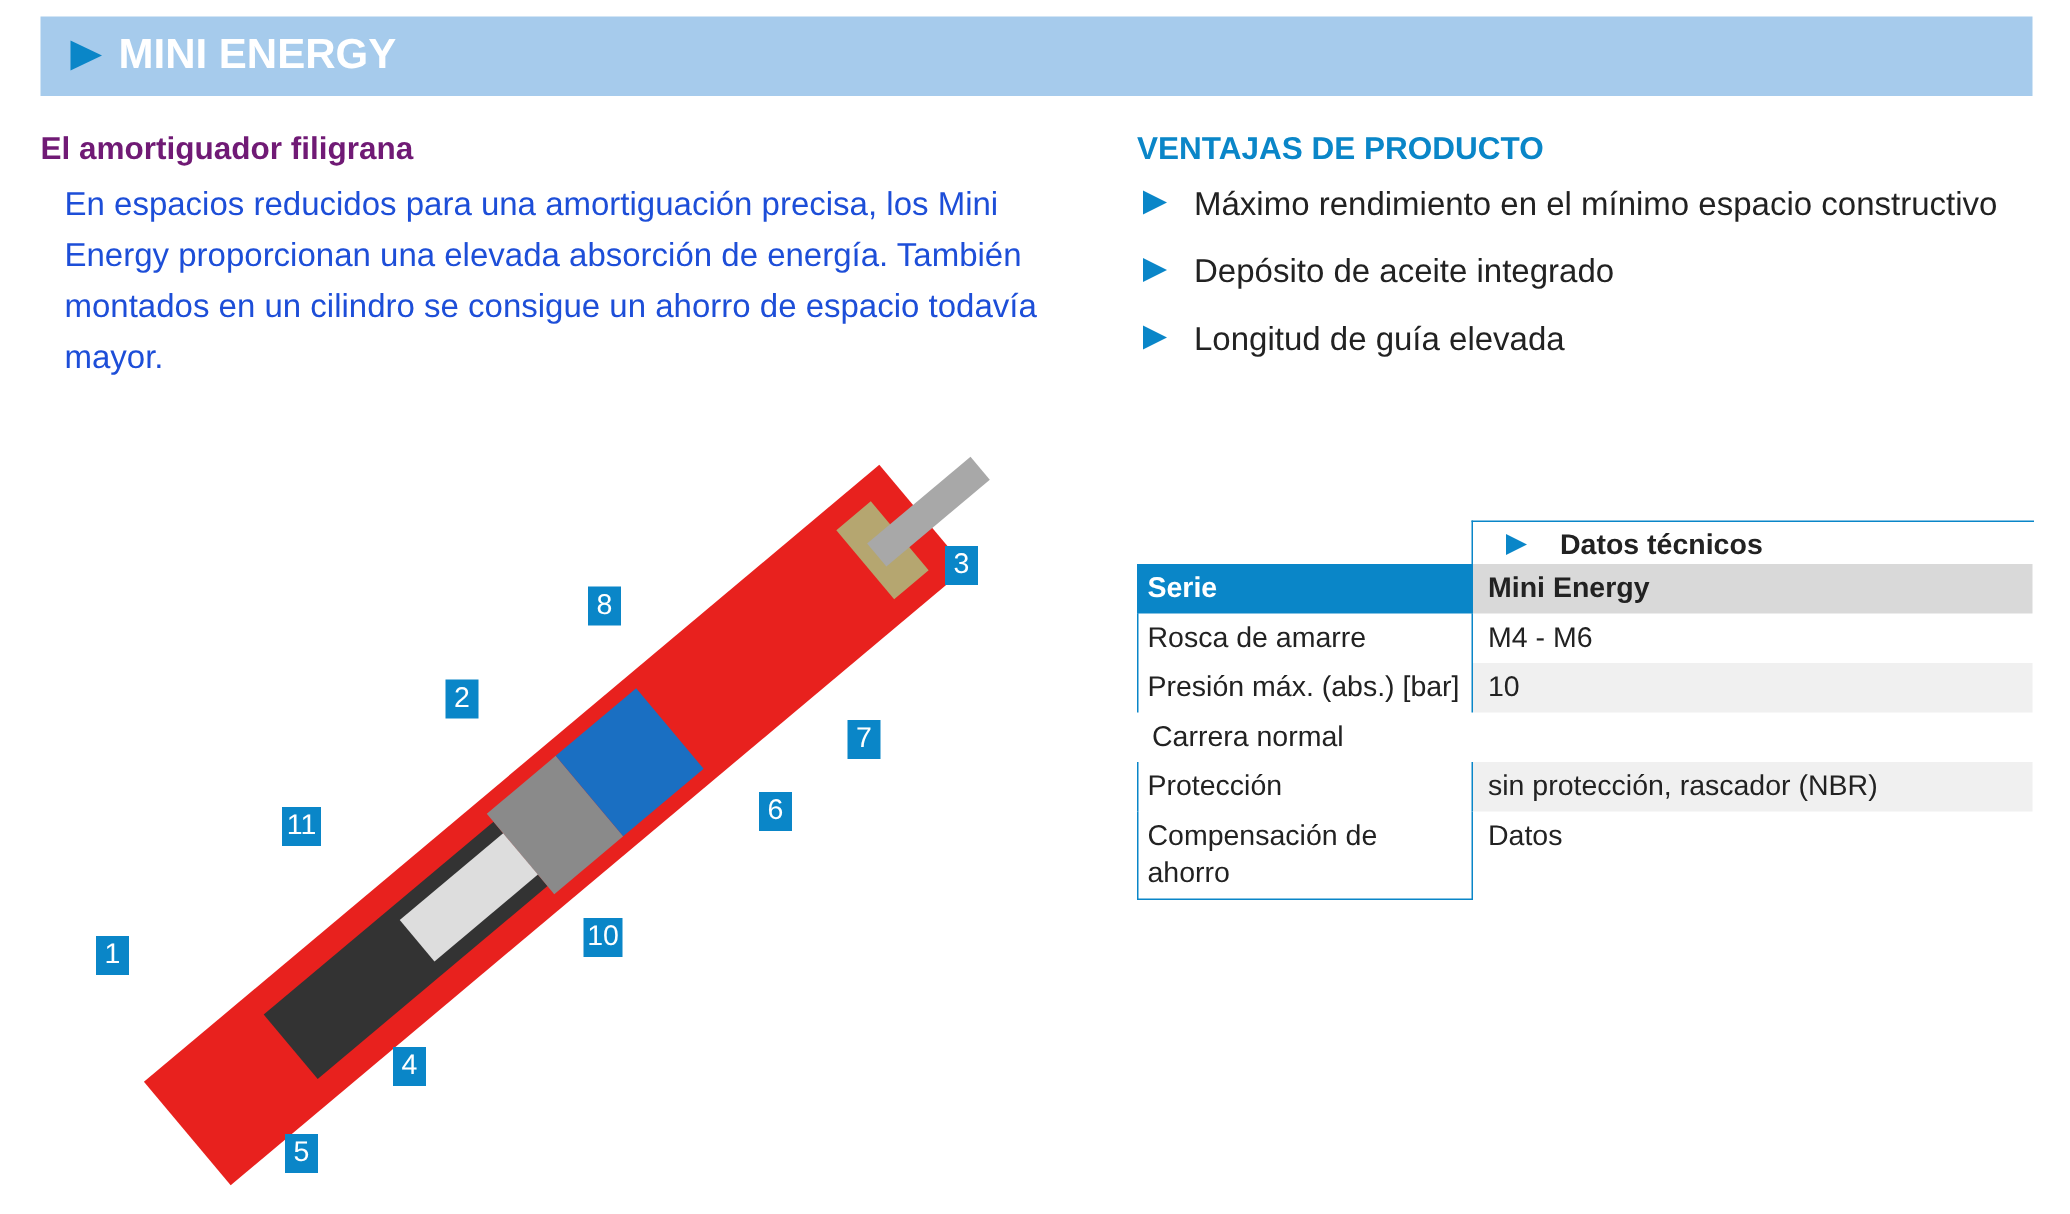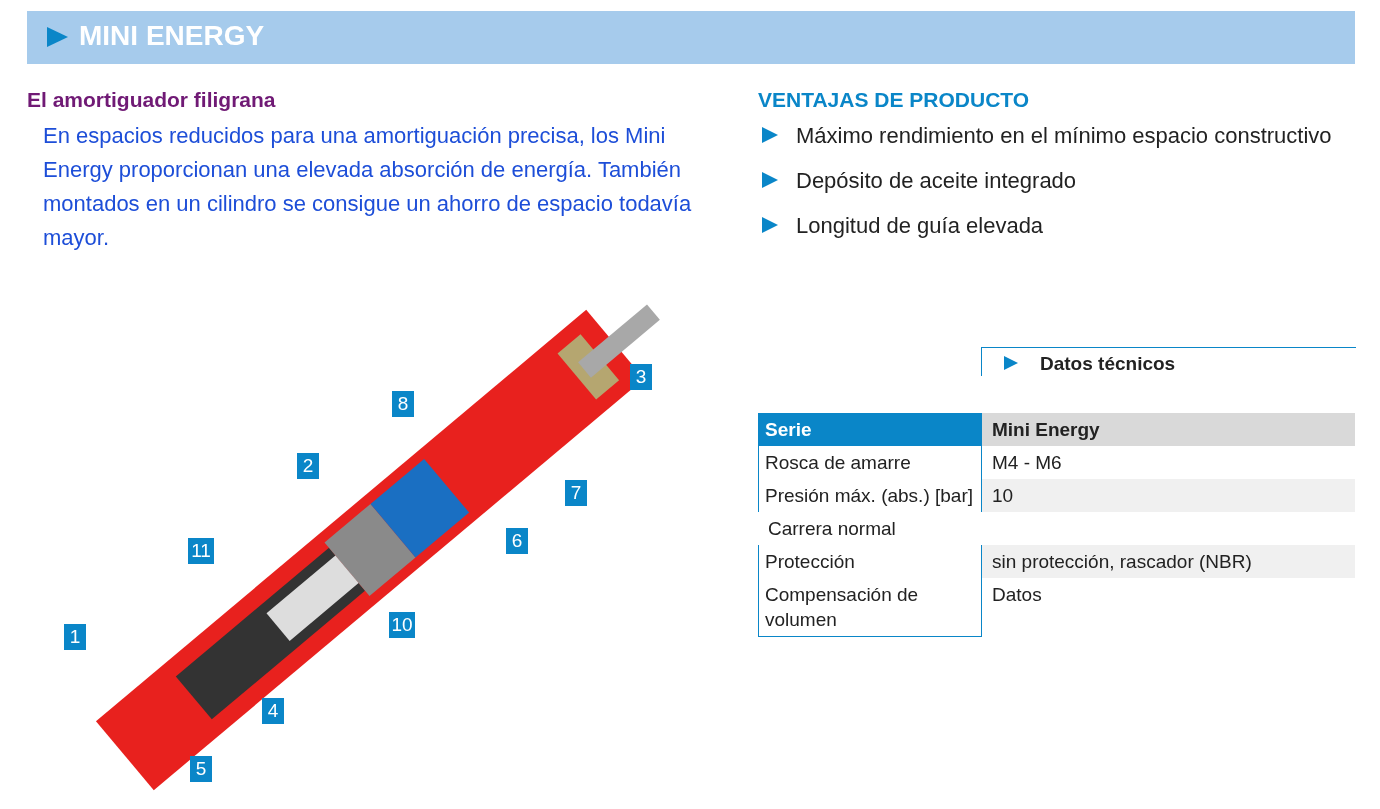--- a/index.html
+++ b/index.html
@@ -10,21 +10,21 @@
   .left-sub{position:absolute;left:27px;top:88px;font-size:21px;font-weight:bold;color:#701a75;}
   .left-body{position:absolute;left:43px;top:119px;width:660px;font-size:22px;line-height:34px;color:#1d4ed8;}
   .right-sub{position:absolute;left:758px;top:88px;font-size:21px;font-weight:bold;color:#0a86c8;}
   .adv{position:absolute;left:760px;top:119px;width:600px;}
   .adv-item{position:relative;padding-left:36px;font-size:22px;line-height:33px;margin-bottom:12px;}
   .adv-item .tri{position:absolute;left:2px;top:8px;width:0;height:0;border-top:8px solid transparent;border-bottom:8px solid transparent;border-left:16px solid #0a86c8;}
   .tbl{position:absolute;left:758px;top:347px;width:597px;}
   .tbl .hdr{position:absolute;left:223px;top:0;width:374px;height:28px;border-left:1px solid #0a86c8;border-top:1px solid #0a86c8;}
   .tbl .hdr .tri{position:absolute;left:22px;top:8px;width:0;height:0;border-top:7px solid transparent;border-bottom:7px solid transparent;border-left:14px solid #0a86c8;}
   .tbl .hdr .lbl{position:absolute;left:58px;top:5px;font-size:19px;font-weight:bold;color:#222;}
-  .rows{position:absolute;left:0;top:29px;width:597px;margin-top:37px;}
+  .rows{position:absolute;left:0;top:29px;width:597px;}
   .row{display:flex;width:597px;}
   .row .k{width:210px;padding:4px 6px;border-left:1px solid #0a86c8;border-right:1px solid #0a86c8;font-size:19px;line-height:25px;}
   .row .v{flex:1;padding:4px 10px;font-size:19px;line-height:25px;}
   .row.head .k{background:#0a86c8;color:#fff;font-weight:bold;}
   .row.head .v{background:#d9d9d9;font-weight:bold;}
   .row.alt .v{background:#f0f0f0;}
   .row.last .k{border-bottom:1px solid #0a86c8;}
   .diagram{position:absolute;left:50px;top:300px;width:640px;height:500px;}
   .callout{position:absolute;width:22px;height:26px;background:#0a86c8;color:#fff;font-size:19px;text-align:center;line-height:26px;}
 </style>
@@ -89,17 +89,17 @@
         <div class="v">10</div>
       </div>
     <div class="row">
         <div class="v">Carrera normal</div>
       </div>
     <div class="row alt">
         <div class="k">Protección</div>
         <div class="v">sin protección, rascador (NBR)</div>
       </div>
     <div class="row last">
-        <div class="k">Compensación de volumen</div>
+        <div class="k">Compensación de ahorro</div>
         <div class="v">Datos</div>
       </div>
   </div>
 </div>
 
 </body></html>

